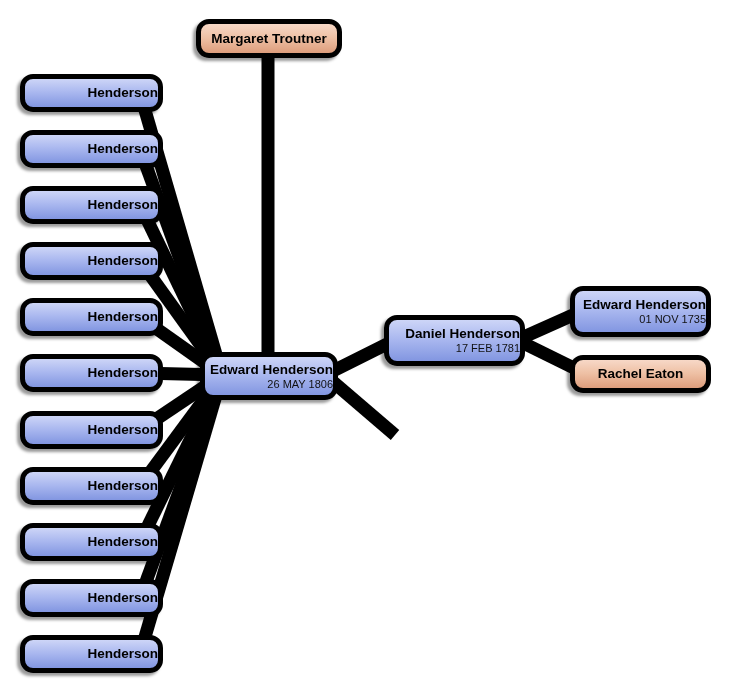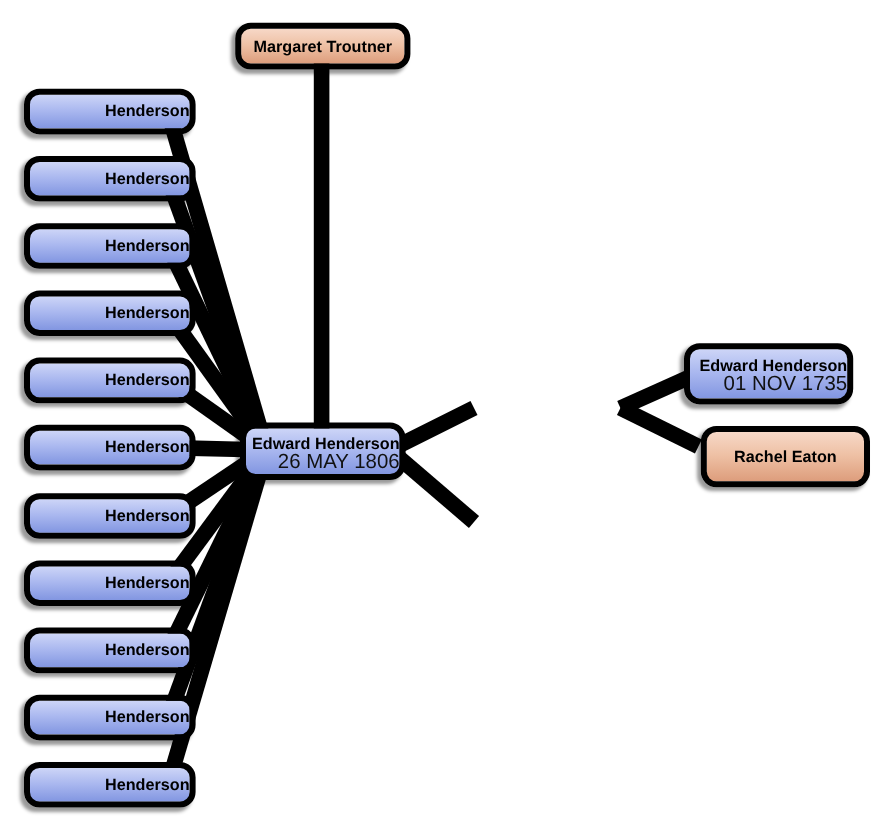--- a/index.html
+++ b/index.html
@@ -52,21 +52,21 @@
       var(--female-gradient-bottom, #dd9d7c) 100%);
   }
   .name {
     font-weight: bold;
     font-size: 13.5px;
     line-height: 16px;
     color: #000;
     white-space: nowrap;
   }
   .date {
-    font-size: 17px;
+    font-size: 11px;
     line-height: 13px;
     color: #111;
     white-space: nowrap;
   }
 </style>
 </head>
 <body>
 
 <div class="stage">
 
@@ -125,24 +125,28 @@
   </div>
   <div class="box male" style="left:20px; top:635px; width:143px; height:38px">
     <span class="name">Henderson</span>
   </div>
 
   <div class="box male" style="left:200px; top:352px; width:138px; height:48px">
     <span class="name">Edward Henderson</span>
     <span class="date">26 MAY 1806</span>
   </div>
 
+  <div class="box male" style="left:384px; top:315px; width:141px; height:51px">
+    <span class="name">Daniel Henderson</span>
+    <span class="date">17 FEB 1781</span>
+  </div>
 
 
   <div class="box male" style="left:570px; top:286px; width:141px; height:51px">
     <span class="name">Edward Henderson</span>
     <span class="date">01 NOV 1735</span>
   </div>
 
-  <div class="box female" style="left:584px; top:355px; width:141px; height:51px">
+  <div class="box female" style="left:570px; top:355px; width:141px; height:38px">
     <span class="name">Rachel Eaton</span>
   </div>
 
 </div>
 
 </body></html>

